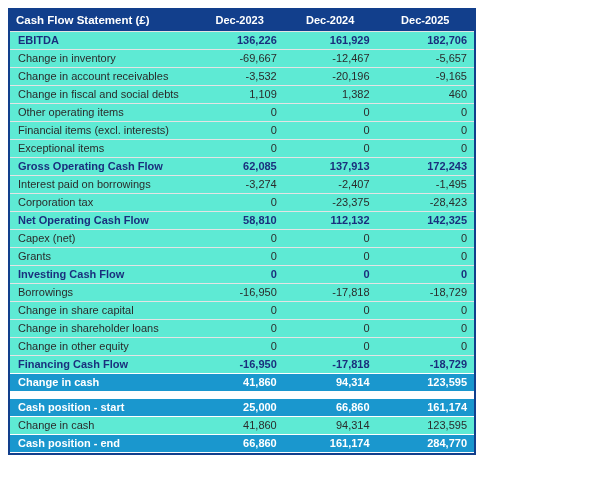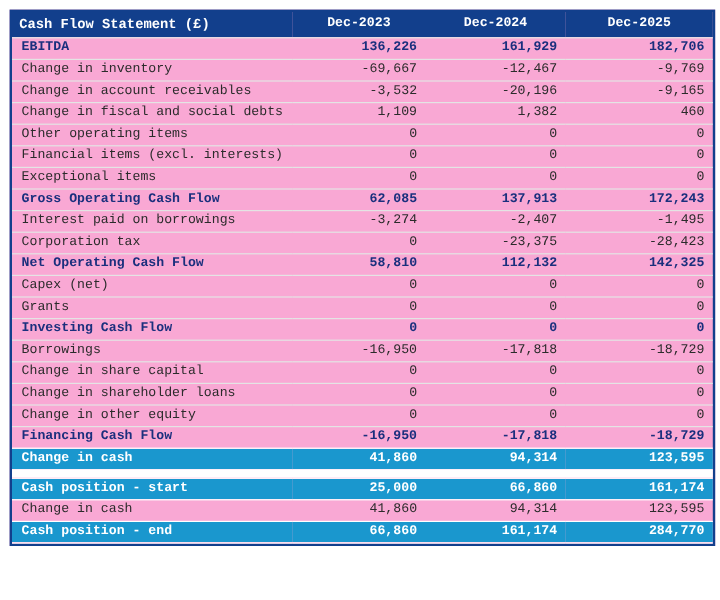--- a/index.html
+++ b/index.html
@@ -16,24 +16,23 @@
     padding: 0;
     width: 600px;
     height: 500px;
     background: #ffffff;
     font-family: "Liberation Sans", sans-serif;
   }
   .table-wrap {
     position: absolute;
     left: 8px;
     top: 8px;
-    width: 588px;
+    width: 468px;
     border: 2px solid var(--header-bg);
-    background: #f9a8d4;
-    font-family: Liberation Mono, monospace;
+    background: #5eead4;
   }
   table {
     width: 100%;
     border-collapse: collapse;
     font-size: 11px;
     table-layout: fixed;
   }
   col.c-label  { width: 40%; }
   col.c-y1     { width: 19%; }
   col.c-y2     { width: 20%; }
@@ -99,21 +98,21 @@
         <tr class="row-bold">
           <td class="label-cell">EBITDA</td>
           <td class="value-cell">136,226</td>
           <td class="value-cell">161,929</td>
           <td class="value-cell">182,706</td>
         </tr>
         <tr class="row-normal">
           <td class="label-cell">Change in inventory</td>
           <td class="value-cell">-69,667</td>
           <td class="value-cell">-12,467</td>
-          <td class="value-cell">-9,769</td>
+          <td class="value-cell">-5,657</td>
         </tr>
         <tr class="row-normal">
           <td class="label-cell">Change in account receivables</td>
           <td class="value-cell">-3,532</td>
           <td class="value-cell">-20,196</td>
           <td class="value-cell">-9,165</td>
         </tr>
         <tr class="row-normal">
           <td class="label-cell">Change in fiscal and social debts</td>
           <td class="value-cell">1,109</td>

